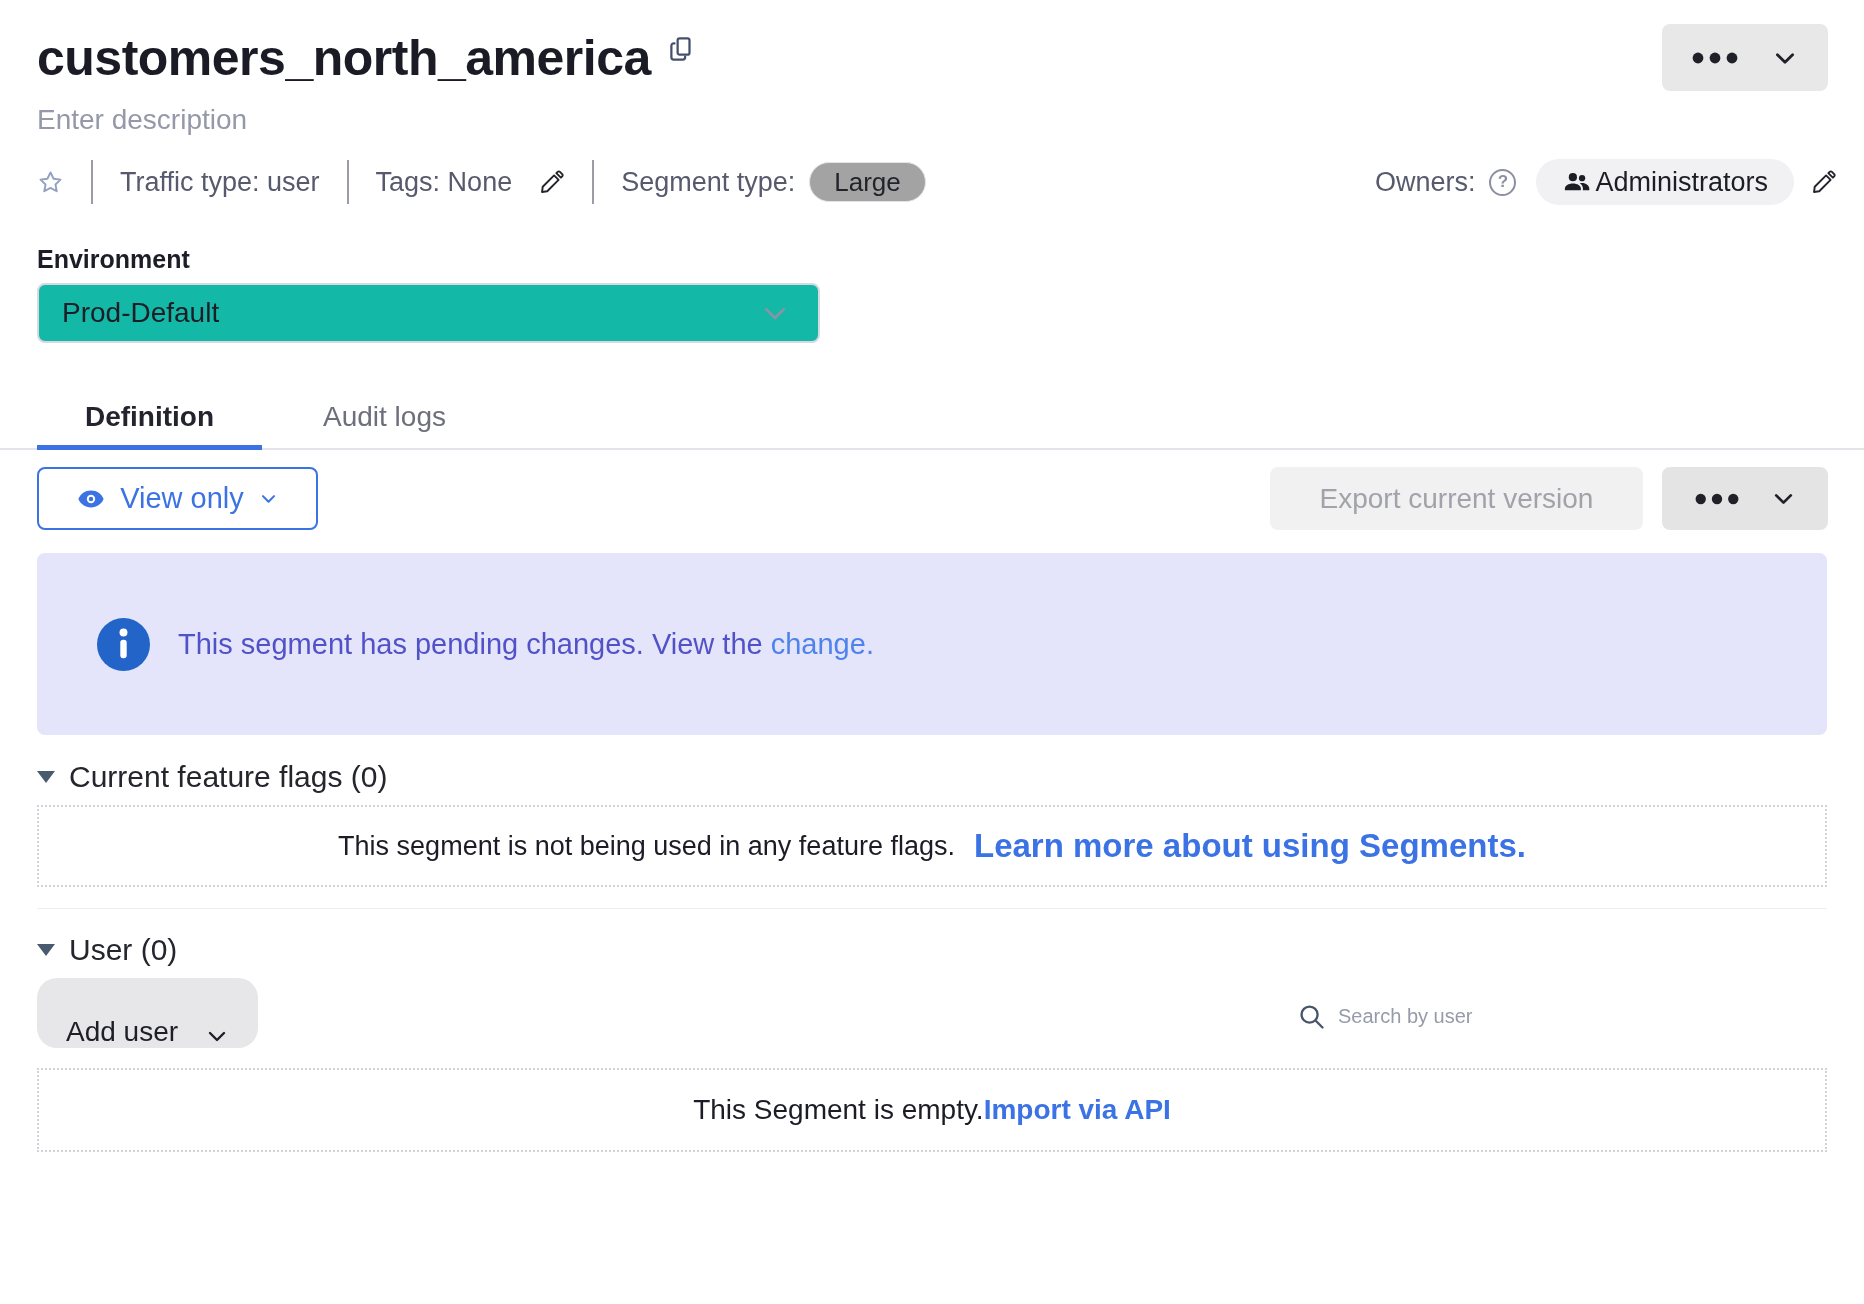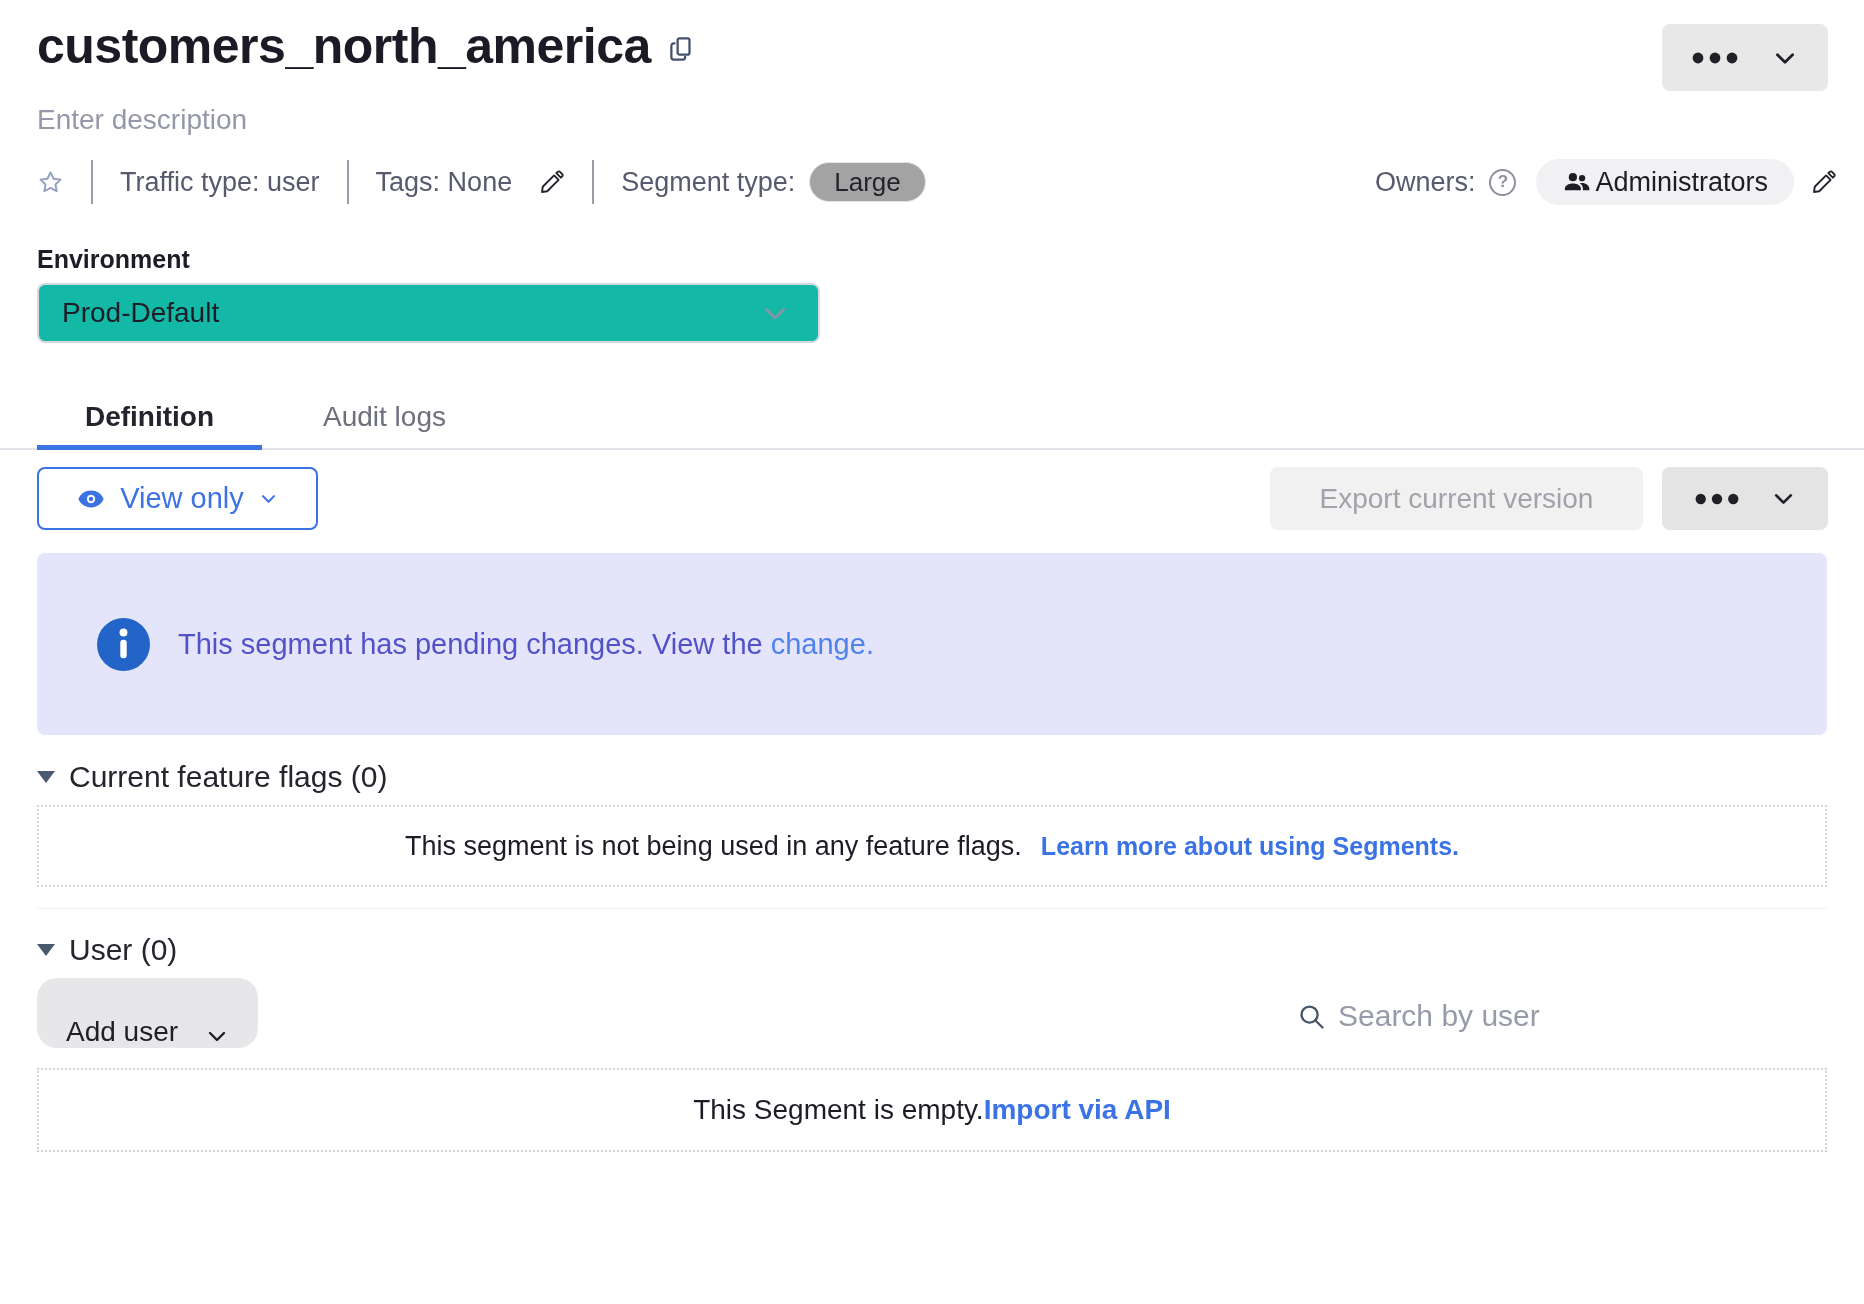--- a/index.html
+++ b/index.html
@@ -8,21 +8,21 @@
     width:1864px; height:1304px;
     font-family:"Liberation Sans", sans-serif;
     color:#1d1d28;
     position:relative;
     overflow:hidden;
   }
   .abs { position:absolute; }
 
   
   .title-row { left:37px; top:18px; right:36px; display:flex; align-items:flex-start; }
-  .page-title { font-size:50px; font-weight:700; letter-spacing:-0.5px; color:#1b1b26; line-height:56px; }
+  .page-title { font-size:50px; font-weight:700; letter-spacing:-0.5px; color:#1b1b26; line-height:56px;margin-top:12px; }
   .copy-icon { width:30px; height:30px; color:#44506b; margin-left:16px; margin-top:16px; cursor:pointer; }
   .menu-btn {
     position:absolute; right:0; top:6px;
     width:166px; height:67px; background:#e8e8e8; border:none; border-radius:8px;
     display:flex; align-items:center; justify-content:center; gap:34px; cursor:pointer;
   }
   .menu-btn svg.dots { width:46px; height:12px; color:#202028; }
   .menu-btn svg.chev { width:26px; height:26px; color:#202028; }
 
   .description { left:37px; top:104px; font-size:28px; color:#9598a8; }
@@ -110,39 +110,39 @@
   .sec2 { left:37px; top:933px; }
 
   .dotted-box {
     left:37px; right:37px;
     border:2px dotted #d2d3da;
     display:flex; align-items:center; justify-content:center;
   }
   .dotted1 { top:805px; height:82px; }
   .dotted2 { top:1068px; height:84px; }
   .empty-text { font-size:27px; color:#1c1c26; }
-  .empty-link { font-size:25px; font-weight:700; color:#3b72e4; margin-left:19px; cursor:pointer; }
+  .empty-link { font-size:33px; font-weight:700; color:#3b72e4; margin-left:19px; cursor:pointer; }
   .dotted2 .empty-text { font-size:28px; }
   .dotted2 .empty-link { font-size:28px; margin-left:0; }
 
   .hline { left:37px; right:37px; top:908px; height:1px; background:#ececf1; }
 
   
   .add-user-btn {
     left:37px; top:978px; width:221px; height:70px;
     background:#e7e7ea; border:none; border-radius:20px; cursor:pointer;
     display:flex; align-items:flex-end; justify-content:center; gap:27px;
     font-size:28px; color:#1f1f28;
   }
   .add-user-btn .chev { width:24px; height:24px; color:#1f1f28; }
   .search-wrap { left:1296px; top:992px; width:531px; height:48px; display:flex; align-items:center; gap:11px; }
   .search-icon { width:31px; height:31px; color:#475569; flex:none; }
   .search-input {
     border:none; outline:none; background:transparent;
-    font-family:"Liberation Sans", sans-serif; font-size:30px; color:#0369a1; width:100%;
+    font-family:"Liberation Sans", sans-serif; font-size:20px; color:#0369a1; width:100%;
   }
   .search-input::placeholder { color:#969ba9; }
 </style>
 </head>
 <body>
 
 <div class="abs title-row">
   <h1 class="page-title">customers_north_america</h1>
   <svg class="copy-icon" viewBox="0 0 24 24" fill="none" stroke="currentColor" stroke-width="1.8" stroke-linejoin="round" stroke-linecap="round">
     <rect x="8.5" y="3.5" width="9.5" height="13" rx="1.6"></rect>

